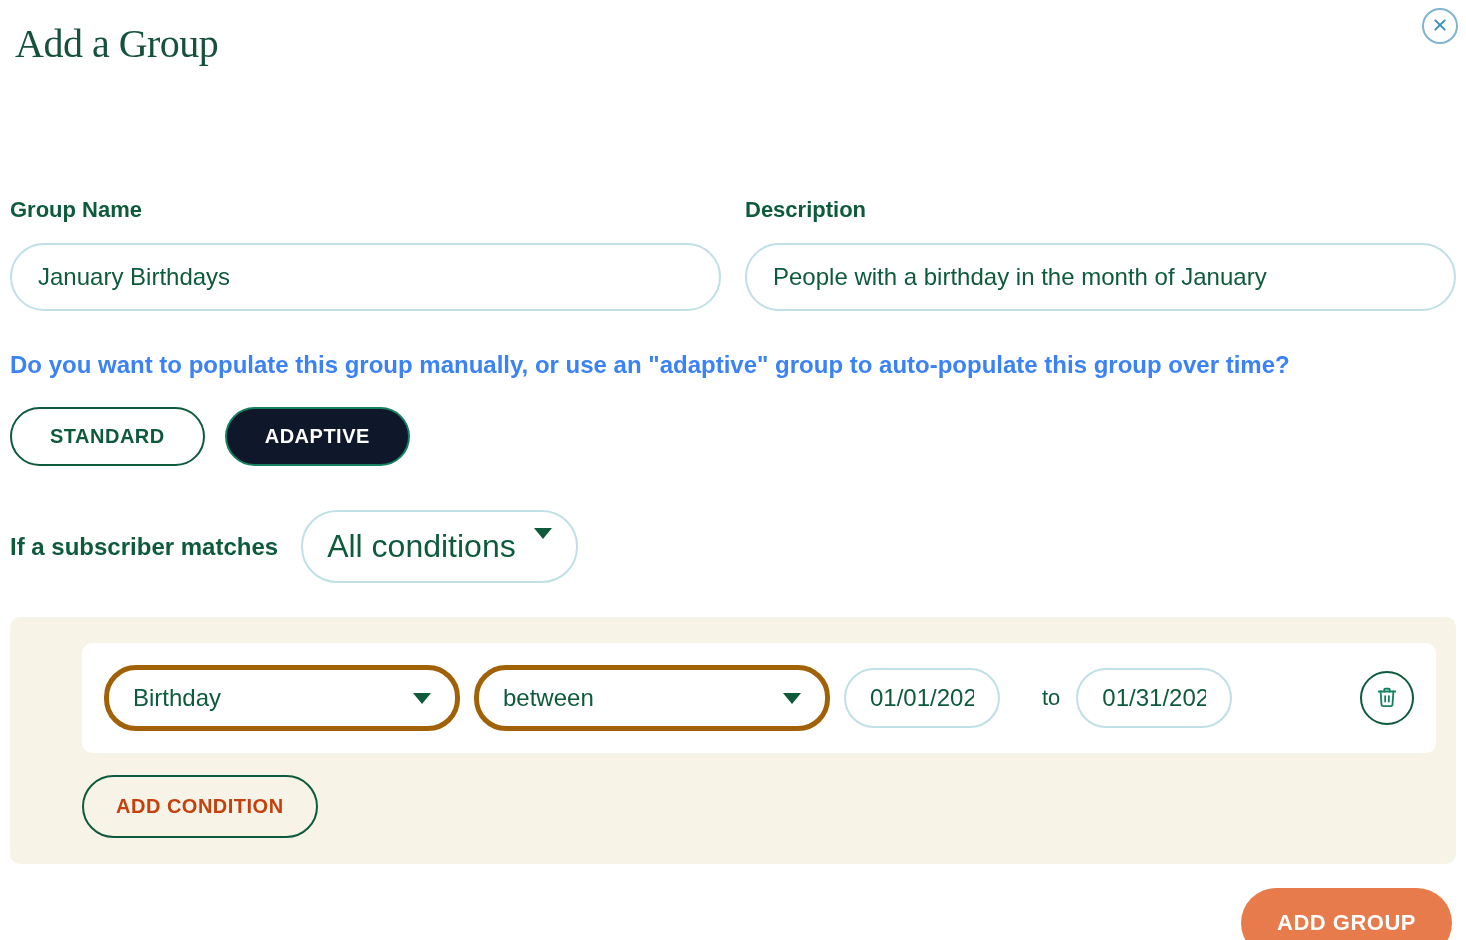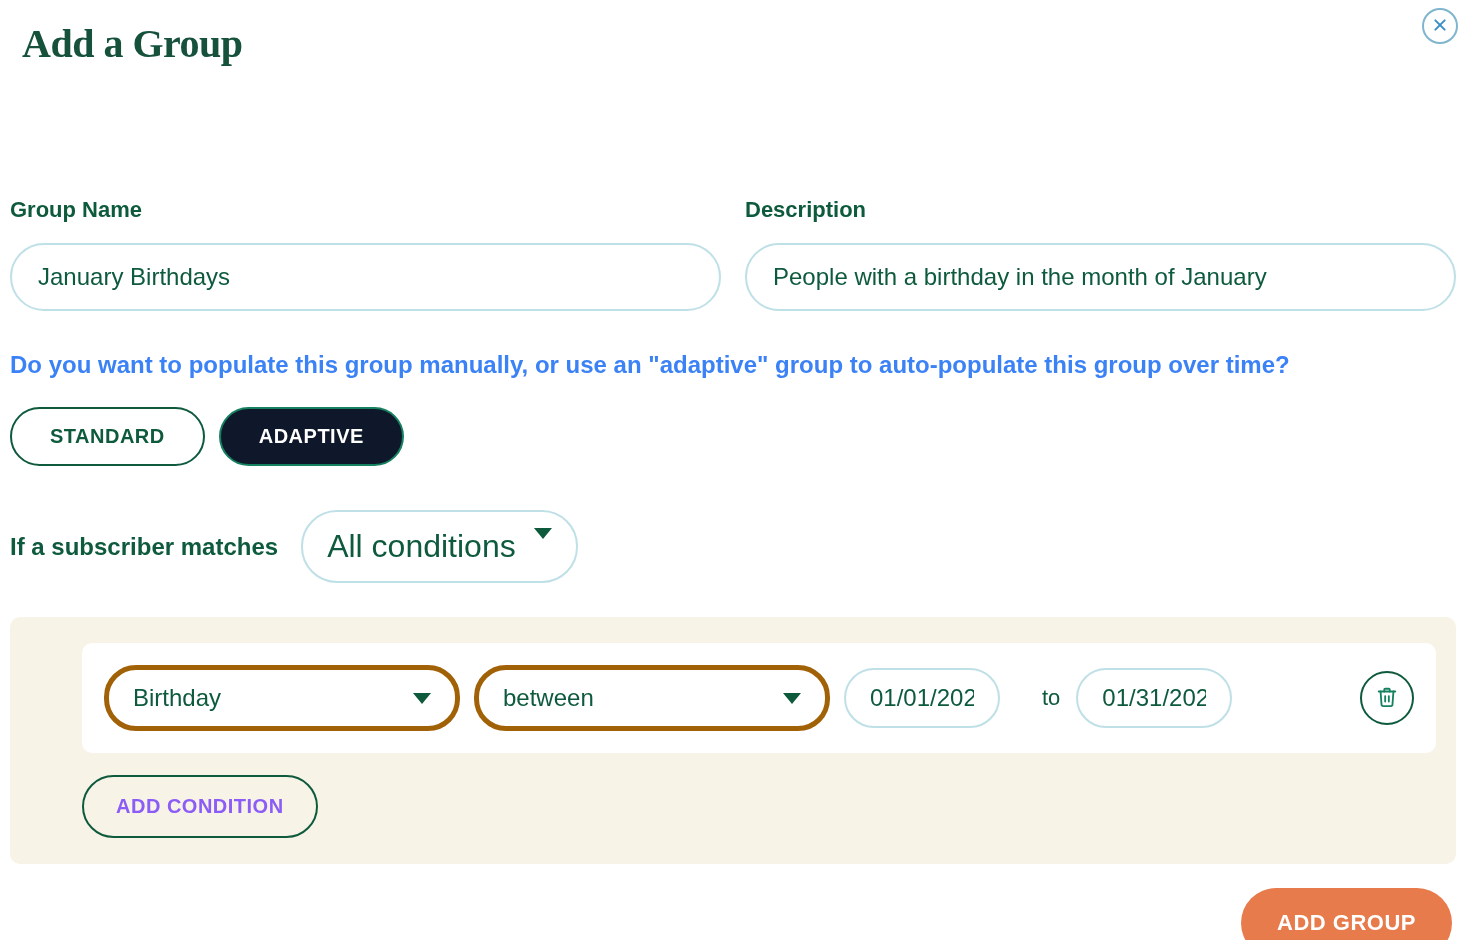--- a/index.html
+++ b/index.html
@@ -22,26 +22,26 @@
     border: 2px solid #7fb5cf;
     background: #fff;
     display: flex;
     align-items: center;
     justify-content: center;
     cursor: pointer;
   }
   .close-btn svg { width: 16px; height: 16px; }
   h1.page-title {
     font-family: "Georgia", "Times New Roman", serif;
-    font-weight: 700;
+    font-weight: 400;
     font-size: 40px;
     color: #16513b;
     letter-spacing: -0.5px;
     margin-bottom: 130px;
-    margin-left: 12px;
+    margin-left: 5px;
   }
   .row {
     display: flex;
     gap: 24px;
     margin-bottom: 40px;
   }
   .field-col { flex: 1; }
   .field-label {
     font-size: 22px;
     font-weight: 600;
@@ -61,21 +61,21 @@
     outline: none;
   }
   .question {
     font-size: 24px;
     font-weight: 600;
     color: #3b82f6;
     margin-bottom: 28px;
   }
   .toggle-row {
     display: flex;
-    gap: 14px;
+    gap: 20px;
     margin-bottom: 44px;
   }
   .toggle-btn {
     font-size: 20px;
     font-weight: 700;
     letter-spacing: 0.5px;
     padding: 16px 38px;
     border-radius: 32px;
     cursor: pointer;
     border: 2px solid #0e5a3d;
@@ -178,21 +178,21 @@
   .icon-btn svg { width: 22px; height: 22px; }
   .add-condition-btn {
     font-size: 20px;
     font-weight: 700;
     letter-spacing: 0.5px;
     padding: 18px 32px;
     border-radius: 32px;
     cursor: pointer;
     border: 2px solid #0e5a3d;
     background: transparent;
-    color: #8b5cf6;
+    color: #c2410c;
   }
   .footer {
     display: flex;
     justify-content: flex-end;
     padding-right: 4px;
   }
   .primary-btn {
     font-size: 22px;
     font-weight: 700;
     letter-spacing: 0.5px;

